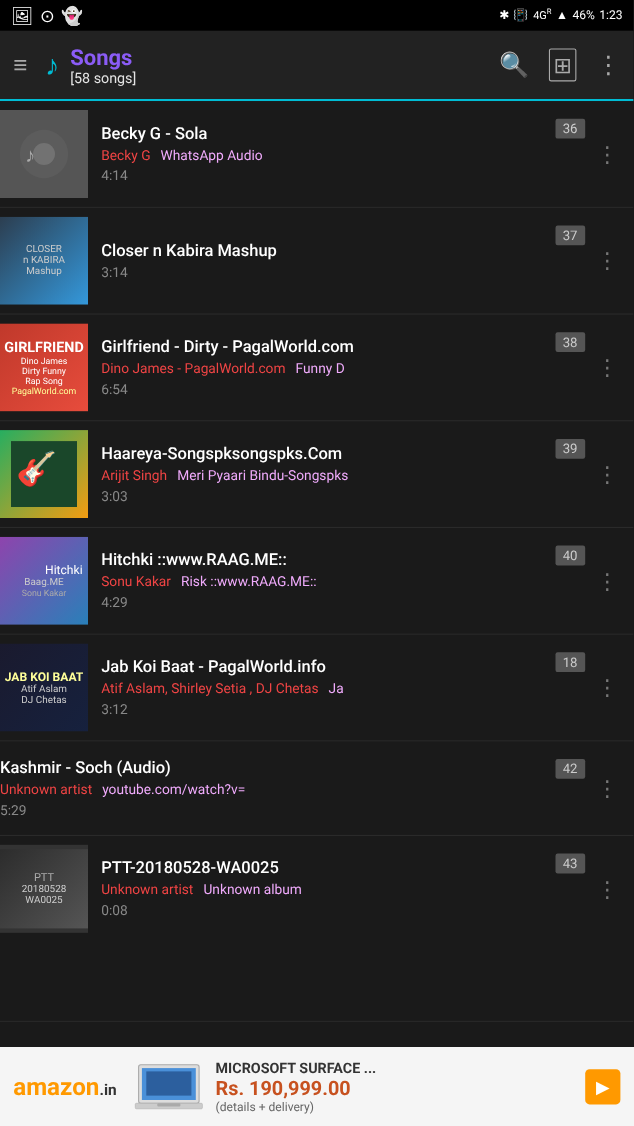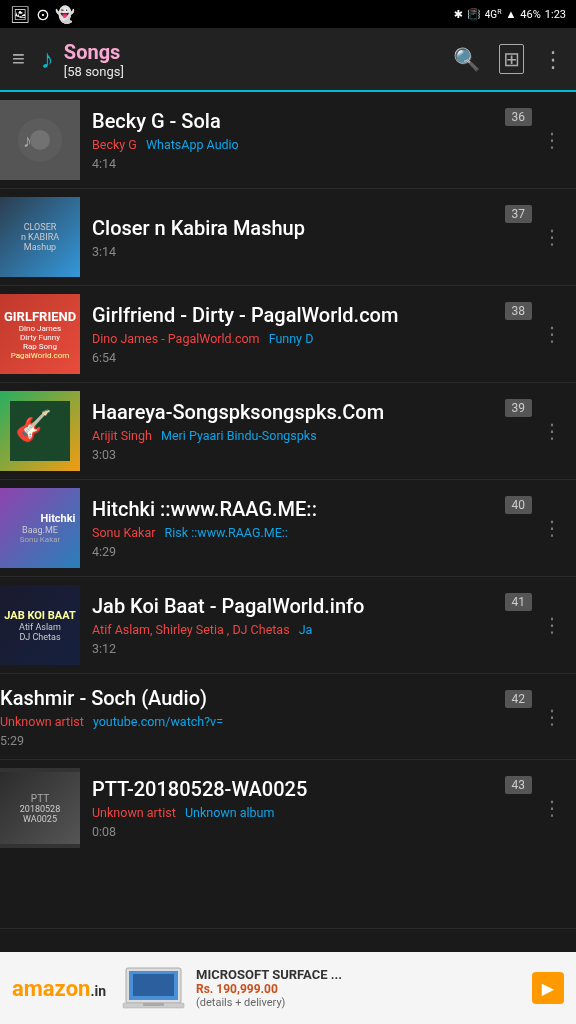--- a/index.html
+++ b/index.html
@@ -63,21 +63,21 @@
       font-size: 26px;
       color: #00bcd4;
     }
     .header-title-text {
       display: flex;
       flex-direction: column;
     }
     .header-title-text .title {
       font-size: 20px;
       font-weight: bold;
-      color: #f9a8d4;
+      color: #8b5cf6;
     }
     .header-title-text .subtitle {
       font-size: 13px;
       color: #e5e5e5;
     }
     .header-actions {
       display: flex;
       align-items: center;
       gap: 18px;
     }
@@ -155,41 +155,41 @@
       background: linear-gradient(135deg, #2c2c2c, #555);
       width: 80px; height: 72px; display: flex; align-items: center; justify-content: center;
       font-size: 9px; color: #ccc; text-align: center; padding: 4px;
     }
 
     .song-info {
       flex: 1;
       min-width: 0;
     }
     .song-title {
-      font-size: 20px;
+      font-size: 15px;
       font-weight: 500;
       color: #fff;
       white-space: nowrap;
       overflow: hidden;
       text-overflow: ellipsis;
       margin-bottom: 4px;
     }
     .song-artist-row {
       font-size: 12.5px;
       color: #aaa;
       white-space: nowrap;
       overflow: hidden;
       text-overflow: ellipsis;
       margin-bottom: 4px;
     }
     .song-artist {
       color: #ef4444;
     }
     .song-album {
-      color: #0ea5e9;
+      color: #f0abfc;
       margin-left: 6px;
     }
     .song-duration-row {
       font-size: 12.5px;
       color: #888;
     }
 
     .song-right {
       display: flex;
       flex-direction: column;
@@ -234,21 +234,21 @@
     .ad-logo span { color: #333; font-size: 14px; }
     .ad-text {
       flex: 1;
     }
     .ad-text .ad-title {
       font-size: 13px;
       color: #333;
       font-weight: bold;
     }
     .ad-text .ad-price {
-      font-size: 12px;
+      font-size: 18px;
       color: #c7511f;
       font-weight: bold;
     }
     .ad-text .ad-sub {
       font-size: 11px;
       color: #666;
     }
     .ad-arrow {
       width: 32px; height: 32px;
       background: #f90;
@@ -383,21 +383,21 @@
     <div class="song-right">
       <span class="song-num-badge">39</span>
     </div>
     <span class="song-more">⋮</span>
   </div>
 
   <div class="song-item">
     <div class="song-thumb">
       <div class="thumb-hitchki">
         <div style="text-align:center;">
-          <div style="font-size:11px;font-weight:bold;color:#fff;margin-left:36px;">Hitchki</div>
+          <div style="font-size:11px;font-weight:normal;color:#fff;margin-left:36px;">Hitchki</div>
           <div style="font-size:9px;color:#ccc;">Baag.ME</div>
           <div style="font-size:8px;color:#aaa;">Sonu Kakar</div>
         </div>
       </div>
     </div>
     <div class="song-info">
       <div class="song-title">Hitchki   ::www.RAAG.ME::</div>
       <div class="song-artist-row">
         <span class="song-artist">Sonu Kakar</span>
         <span class="song-album">Risk   ::www.RAAG.ME::</span>
@@ -422,21 +422,21 @@
     </div>
     <div class="song-info">
       <div class="song-title">Jab Koi Baat - PagalWorld.info</div>
       <div class="song-artist-row">
         <span class="song-artist">Atif Aslam, Shirley Setia , DJ Chetas</span>
         <span class="song-album">Ja</span>
       </div>
       <div class="song-duration-row">3:12</div>
     </div>
     <div class="song-right">
-      <span class="song-num-badge">41</span>
+      <span class="song-num-badge">18</span>
     </div>
     <span class="song-more">⋮</span>
   </div>
 
   <div class="song-item">
     <div class="song-info">
       <div class="song-title">Kashmir - Soch (Audio)</div>
       <div class="song-artist-row">
         <span class="song-artist">Unknown artist</span>
         <span class="song-album">youtube.com/watch?v=</span>

